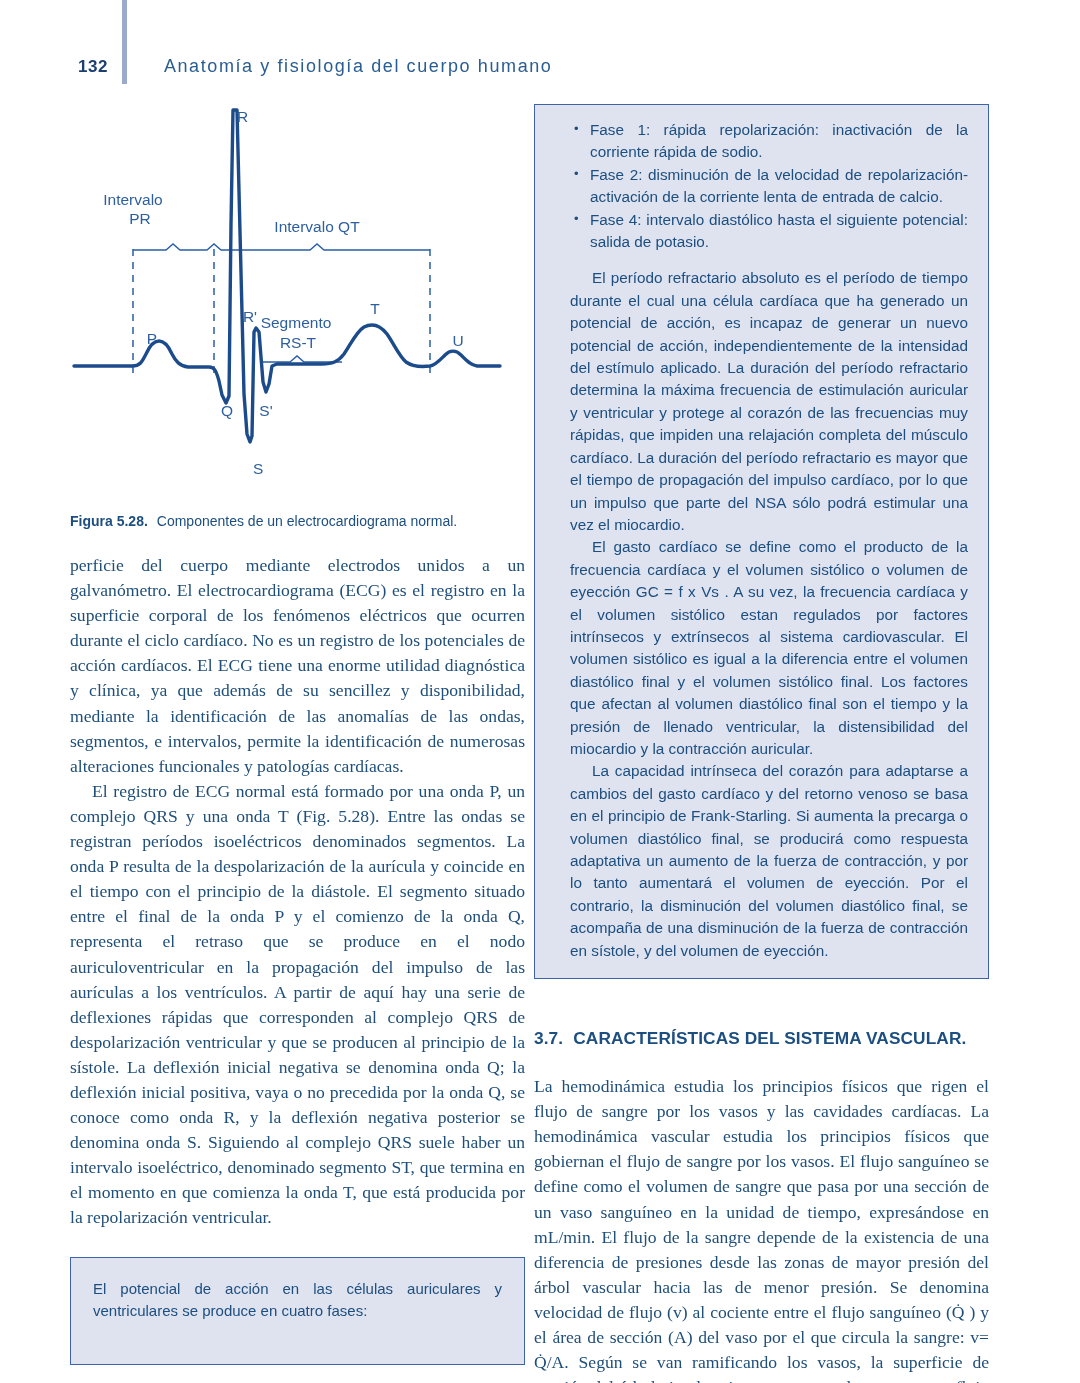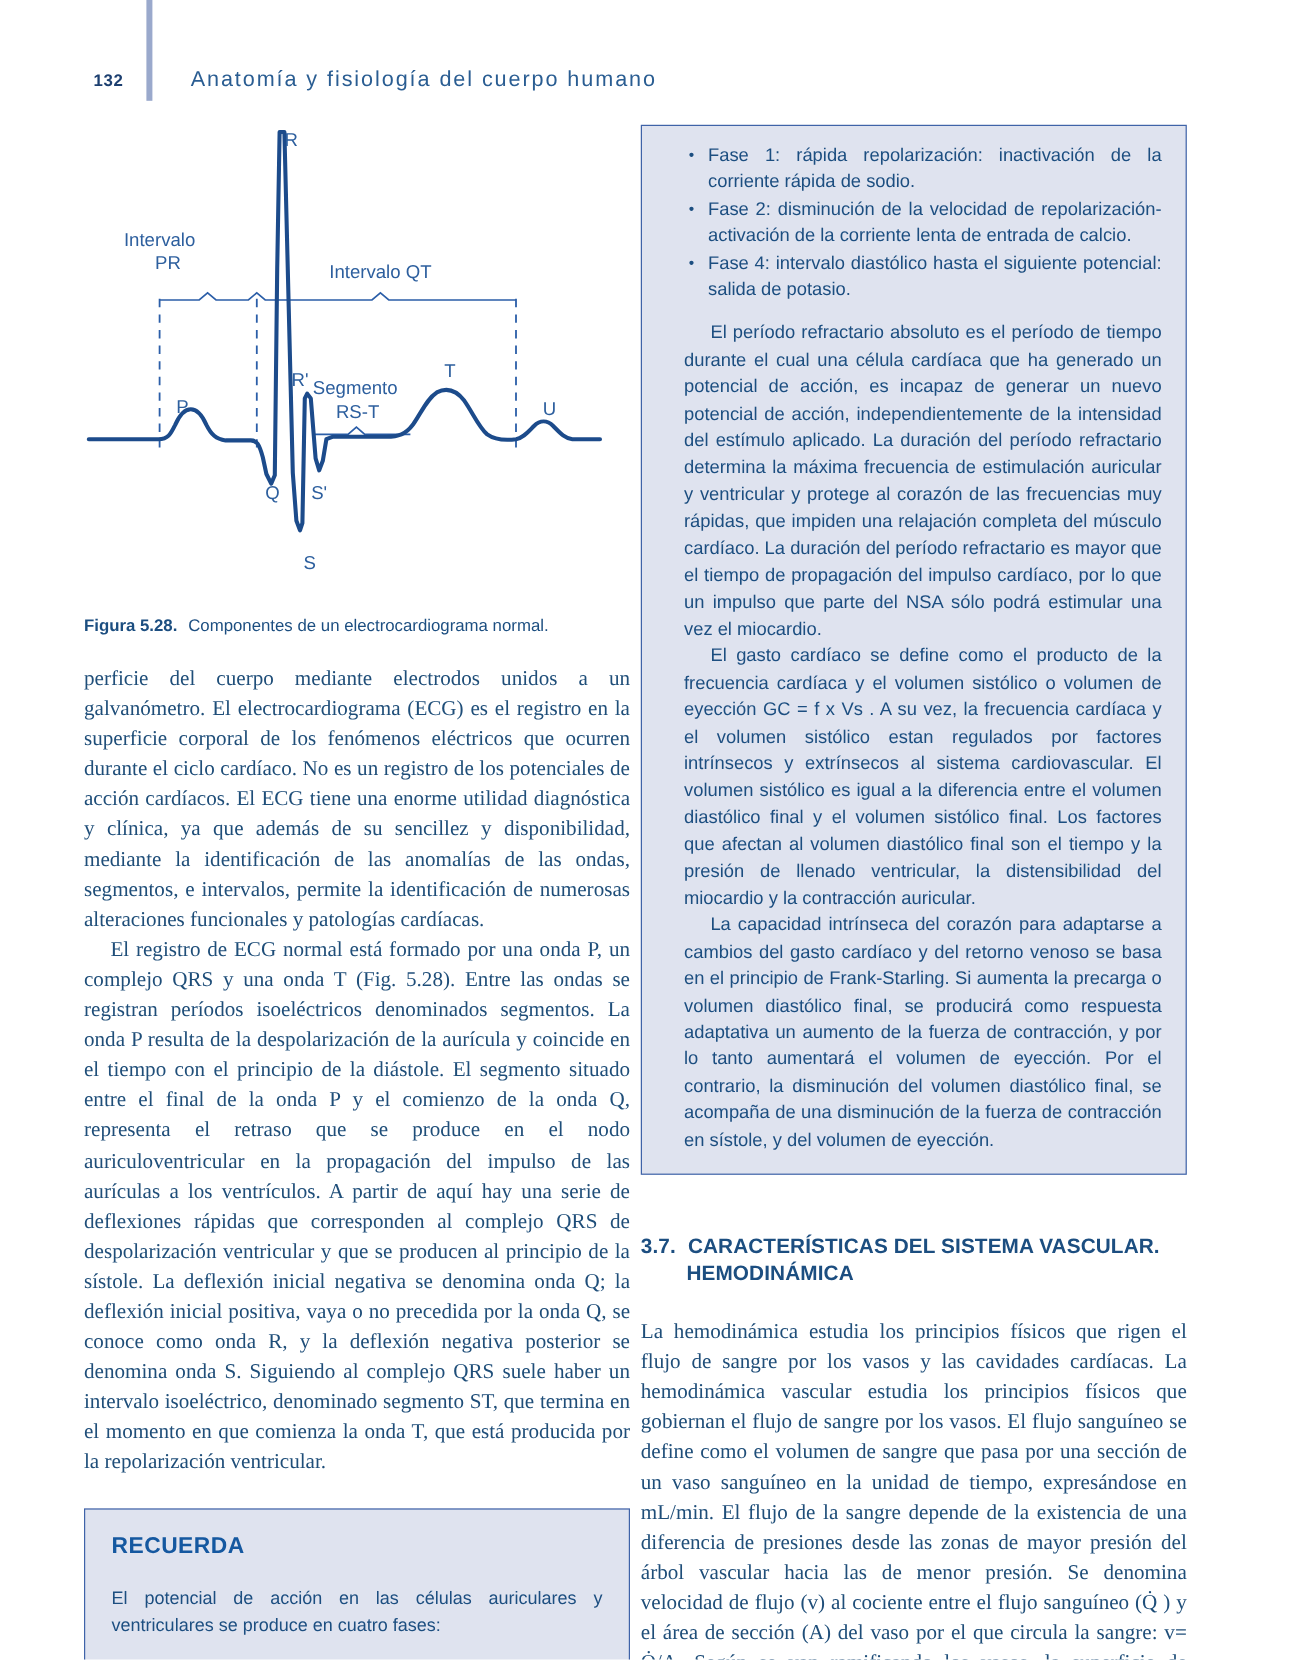--- a/index.html
+++ b/index.html
@@ -17,21 +17,21 @@
 
   
   #header {
     position: absolute;
     left: 78px; top: 56px;
     width: 560px; height: 34px;
     display: flex; align-items: baseline;
   }
   #page-number {
     font-family: "Liberation Sans", sans-serif;
-    font-size: 14px;
+    font-size: 17px;
     font-weight: bold;
     color: #1c3f70;
     letter-spacing: 0.5px;
   }
   #header-rule {
     position: absolute;
     left: 122px; top: 0px;
     width: 5px; height: 84px;
     background: #9aa9cc;
   }
@@ -242,21 +242,20 @@
   <div id="figure-caption">
     <span class="fig-label">Figura 5.28.</span><span class="fig-text">Componentes de un electrocardiograma normal.</span>
   </div>
 
   <div class="body-serif" style="margin-top:22px;">
     <p>perficie del cuerpo mediante electrodos unidos a un galvanómetro. El electrocardiograma (ECG) es el registro en la superficie corporal de los fenómenos eléctricos que ocurren durante el ciclo cardíaco. No es un registro de los potenciales de acción cardíacos. El ECG tiene una enorme utilidad diagnóstica y clínica, ya que además de su sencillez y disponibilidad, mediante la identificación de las anomalías de las ondas, segmentos, e intervalos, permite la identificación de numerosas alteraciones funcionales y patologías cardíacas.</p>
     <p class="indent">El registro de ECG normal está formado por una onda P, un complejo QRS y una onda T (Fig. 5.28). Entre las ondas se registran períodos isoeléctricos denominados segmentos. La onda P resulta de la despolarización de la aurícula y coincide en el tiempo con el principio de la diástole. El segmento situado entre el final de la onda P y el comienzo de la onda Q, representa el retraso que se produce en el nodo auriculoventricular en la propagación del impulso de las aurículas a los ventrículos. A partir de aquí hay una serie de deflexiones rápidas que corresponden al complejo QRS de despolarización ventricular y que se producen al principio de la sístole. La deflexión inicial negativa se denomina onda Q; la deflexión inicial positiva, vaya o no precedida por la onda Q, se conoce como onda R, y la deflexión negativa posterior se denomina onda S. Siguiendo al complejo QRS suele haber un intervalo isoeléctrico, denominado segmento ST, que termina en el momento en que comienza la onda T, que está producida por la repolarización ventricular.</p>
   </div>
 
   <div class="info-box" id="recuerda-box">
-    <div id="recuerda-title">RECUERDA</div>
     <div id="recuerda-intro">El potencial de acción en las células auriculares y ventriculares se produce en cuatro fases:</div>
 
   </div>
 
 </div>
 
 <div class="col" id="col-right">
 
   <div class="info-box" id="phases-box">
     <ul class="phase-list sans-box-text">
@@ -265,20 +264,20 @@
       <li>Fase 4: intervalo diastólico hasta el siguiente potencial: salida de potasio.</li>
     </ul>
     <div class="sans-box-text">
       <p class="box-para first">El período refractario absoluto es el período de tiempo durante el cual una célula cardíaca que ha generado un potencial de acción, es incapaz de generar un nuevo potencial de acción, independientemente de la intensidad del estímulo aplicado. La duración del período refractario determina la máxima frecuencia de estimulación auricular y ventricular y protege al corazón de las frecuencias muy rápidas, que impiden una relajación completa del músculo cardíaco. La duración del período refractario es mayor que el tiempo de propagación del impulso cardíaco, por lo que un impulso que parte del NSA sólo podrá estimular una vez el miocardio.</p>
       <p class="box-para">El gasto cardíaco se define como el producto de la frecuencia cardíaca y el volumen sistólico o volumen de eyección GC = f x Vs . A su vez, la frecuencia cardíaca y el volumen sistólico estan regulados por factores intrínsecos y extrínsecos al sistema cardiovascular. El volumen sistólico es igual a la diferencia entre el volumen diastólico final y el volumen sistólico final. Los factores que afectan al volumen diastólico final son el tiempo y la presión de llenado ventricular, la distensibilidad del miocardio y la contracción auricular.</p>
       <p class="box-para">La capacidad intrínseca del corazón para adaptarse a cambios del gasto cardíaco y del retorno venoso se basa en el principio de Frank-Starling. Si aumenta la precarga o volumen diastólico final, se producirá como respuesta adaptativa un aumento de la fuerza de contracción, y por lo tanto aumentará el volumen de eyección. Por el contrario, la disminución del volumen diastólico final, se acompaña de una disminución de la fuerza de contracción en sístole, y del volumen de eyección.</p>
     </div>
   </div>
 
   <div id="section-heading">
-    <span class="snum">3.7.</span><span>CARACTERÍSTICAS DEL SISTEMA VASCULAR.</span><span class="sline2">HEMODINÁMICA</span>
+    <span class="snum">3.7.</span><span>CARACTERÍSTICAS DEL SISTEMA VASCULAR.</span>
   </div>
 
   <div class="body-serif" style="margin-top:24px;">
     <p>La hemodinámica estudia los principios físicos que rigen el flujo de sangre por los vasos y las cavidades cardíacas. La hemodinámica vascular estudia los principios físicos que gobiernan el flujo de sangre por los vasos. El flujo sanguíneo se define como el volumen de sangre que pasa por una sección de un vaso sanguíneo en la unidad de tiempo, expresándose en mL/min. El flujo de la sangre depende de la existencia de una diferencia de presiones desde las zonas de mayor presión del árbol vascular hacia las de menor presión. Se denomina velocidad de flujo (v) al cociente entre el flujo sanguíneo (Q̇ ) y el área de sección (A) del vaso por el que circula la sangre: v= Q̇/A. Según se van ramificando los vasos, la superficie de sección del árbol circulatorio aumenta, por lo que para un flujo constante, la velocidad de flujo se hace</p>
   </div>
 
 </div>
 
 </body></html>

